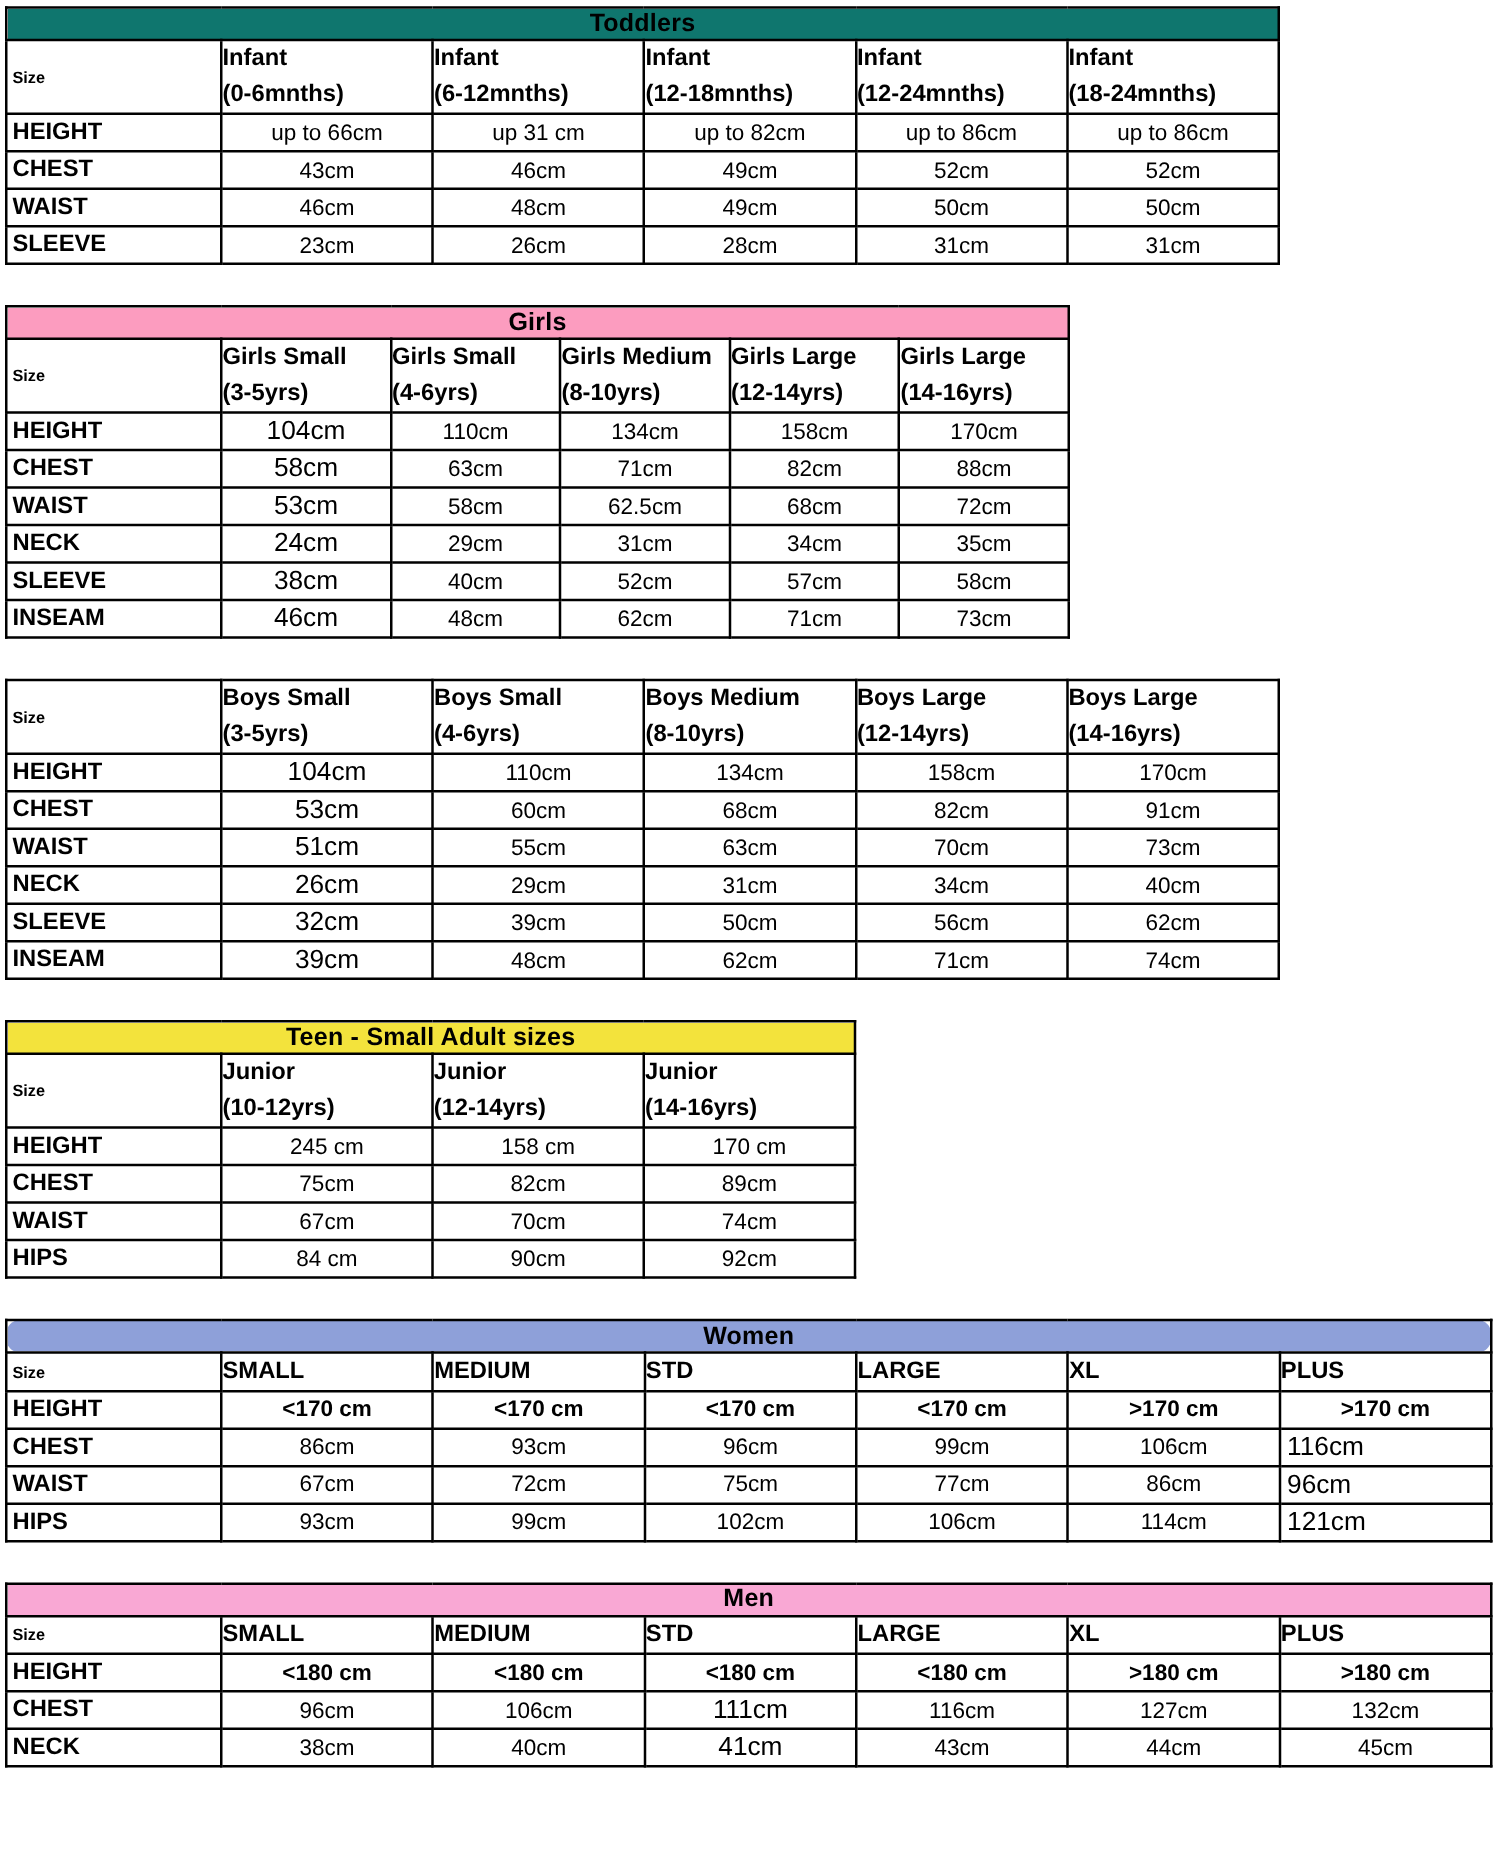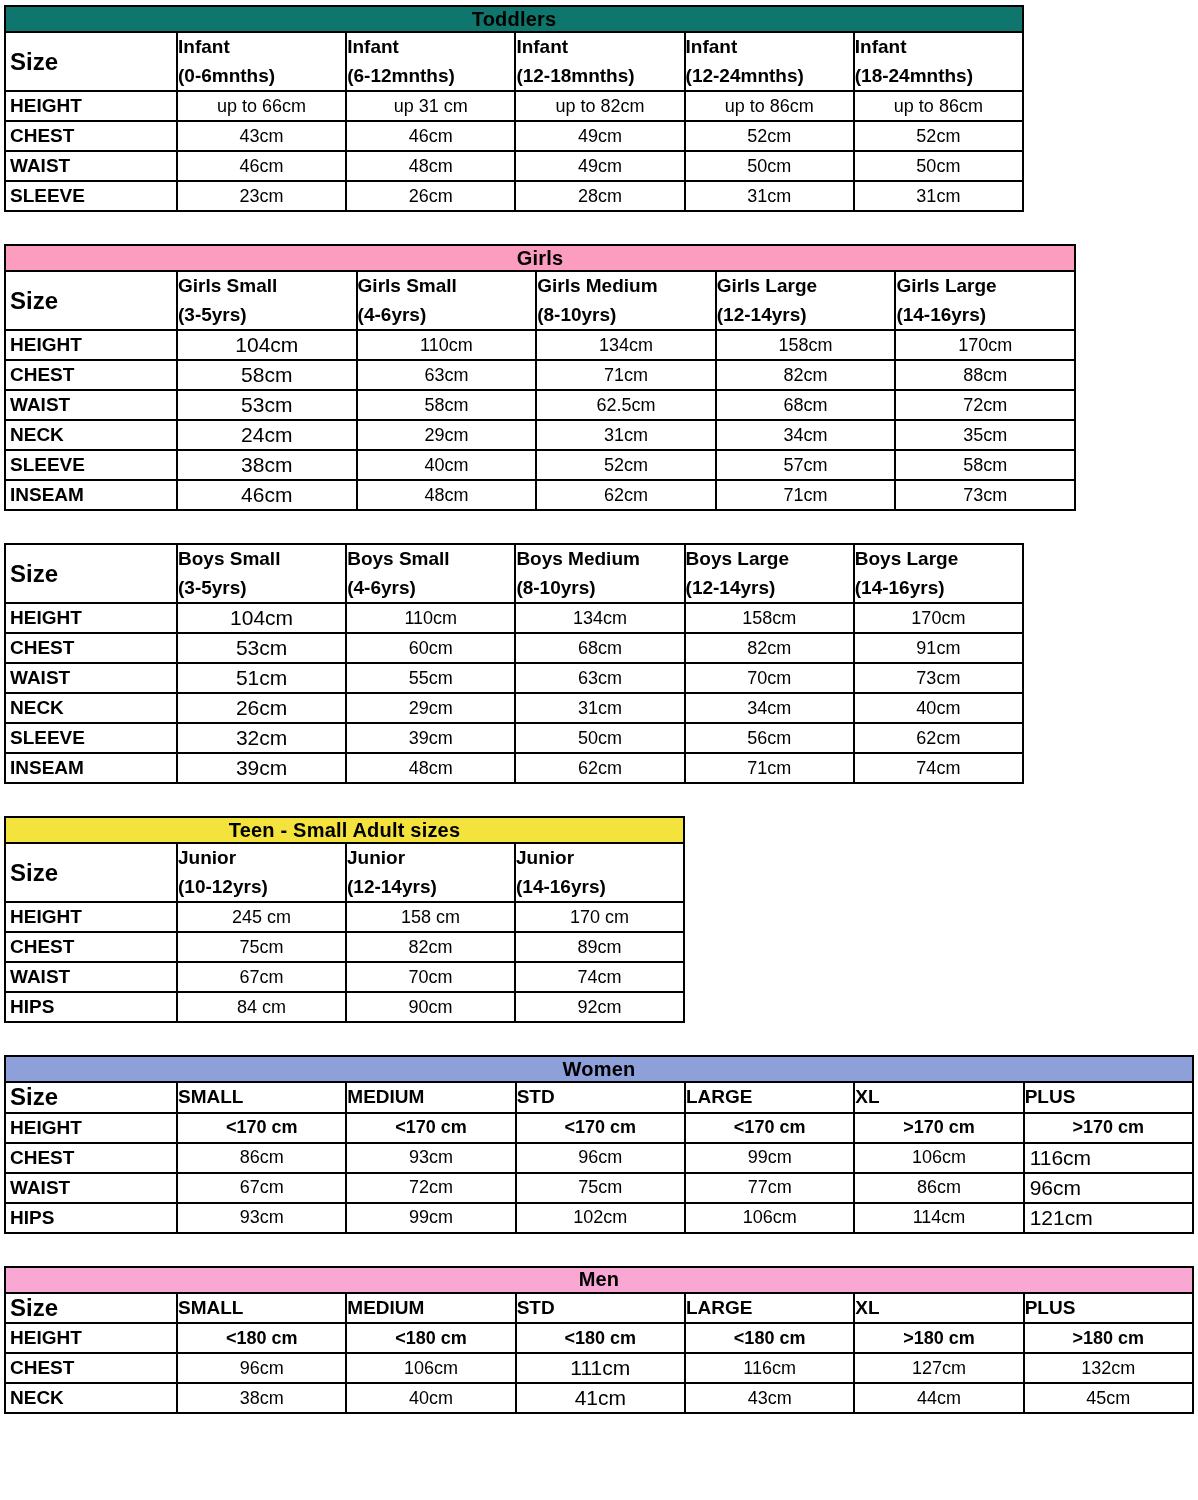--- a/index.html
+++ b/index.html
@@ -30,21 +30,21 @@
   th.colhead {
     height: 53px;
     font-size: 19px;
     font-weight: bold;
     text-align: left;
     white-space: pre-line;
     line-height: 1.5;
     vertical-align: middle;
   }
   th.size-label {
-    font-size: 24px;
+    font-size: 13px;
     font-weight: bold;
     text-align: left;
     padding-left: 4px;
     vertical-align: middle;
   }
   th.row-label {
     font-size: 19px;
     font-weight: bold;
     text-align: left;
     padding-left: 4px;
@@ -132,21 +132,21 @@
         <tr>
           <th class="row-label">SLEEVE</th>
           <td class="val">23cm</td>
           <td class="val">26cm</td>
           <td class="val">28cm</td>
           <td class="val">31cm</td>
           <td class="val">31cm</td>
         </tr>
       </tbody>
     </table>
-    <table class="size-table big-first" style="width: 1072px;">
+    <table class="size-table big-first" style="width: 852px;">
       <colgroup>
         <col style="width: 172px;">
         <col>
         <col>
         <col>
         <col>
         <col>
       </colgroup>
       <thead>
         <tr>
@@ -345,21 +345,21 @@
         <col style="width: 172px;">
         <col>
         <col>
         <col>
         <col>
         <col>
         <col>
       </colgroup>
       <thead>
         <tr>
-          <th class="band" colspan="7" style="background: rgb(142, 160, 217);">Women</th>
+          <th class="band" colspan="7" style="background: rgb(142, 160, 217); border-radius: 11px;">Women</th>
         </tr>
         <tr>
           <th class="size-label">Size</th>
           <th class="colhead">SMALL</th>
           <th class="colhead">MEDIUM</th>
           <th class="colhead">STD</th>
           <th class="colhead">LARGE</th>
           <th class="colhead">XL</th>
           <th class="colhead">PLUS</th>
         </tr>

